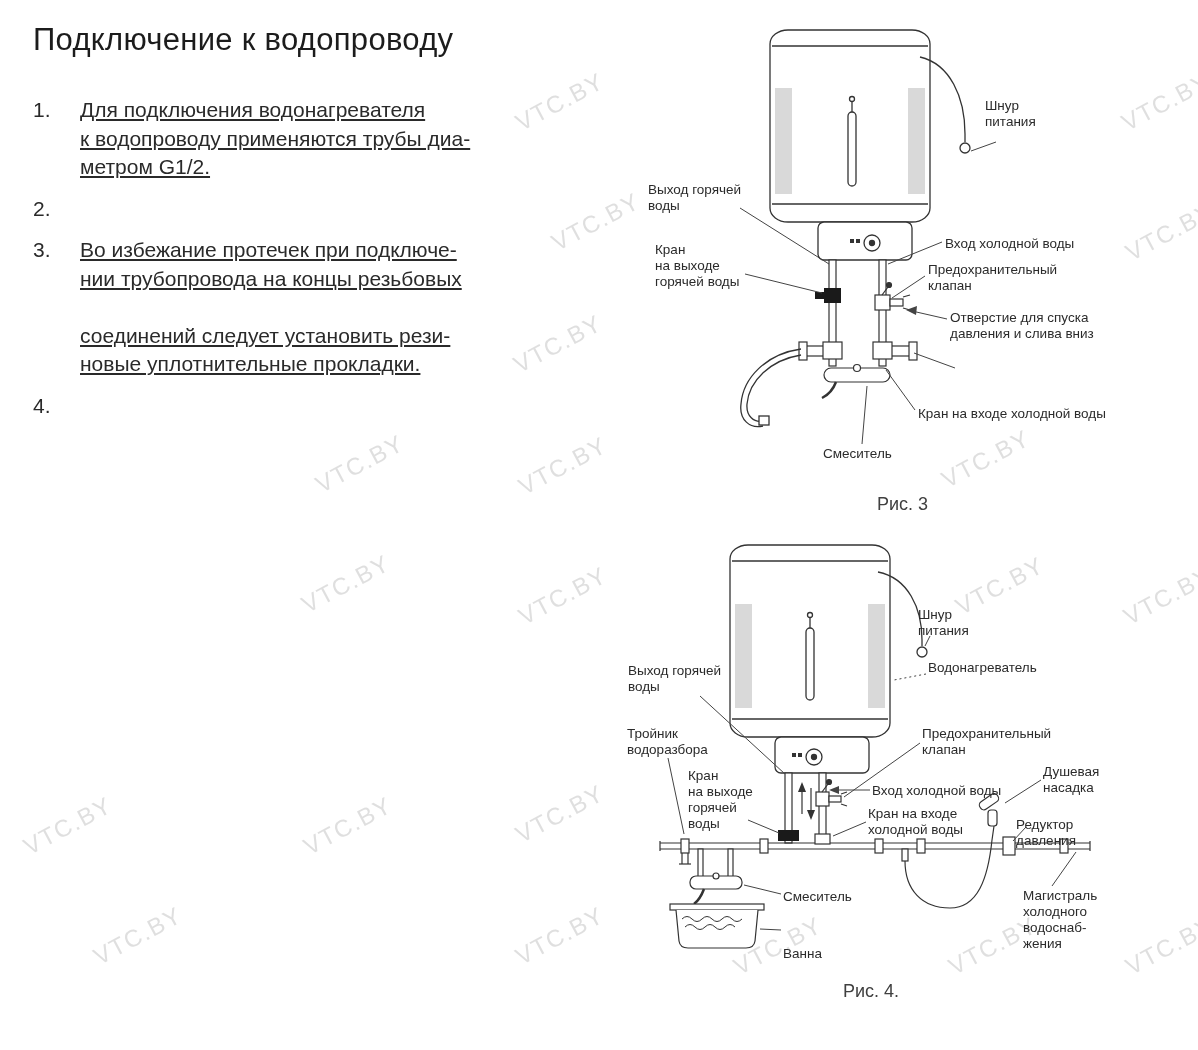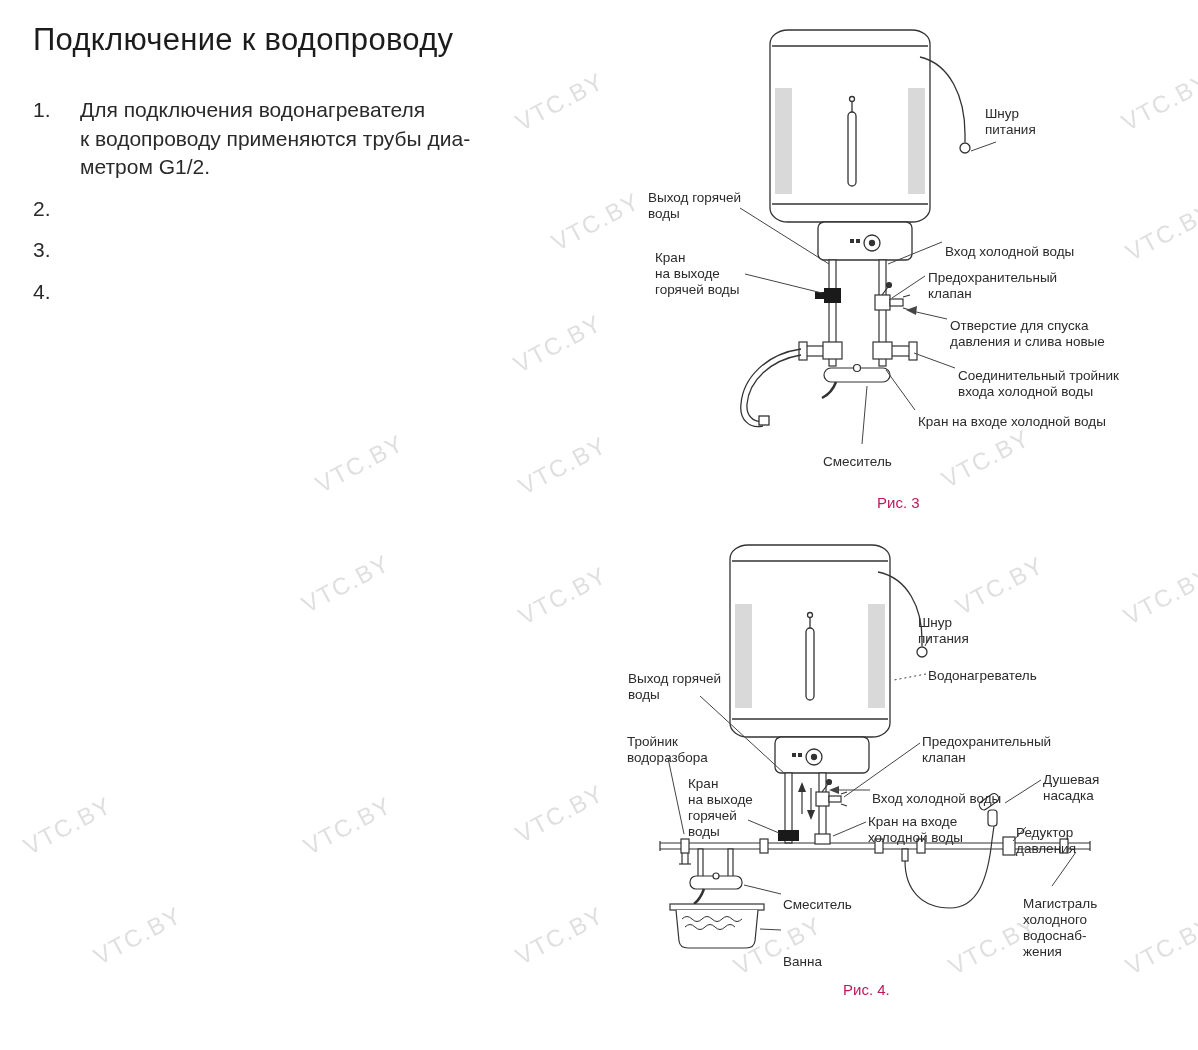--- a/index.html
+++ b/index.html
@@ -15,29 +15,28 @@
     color:#c6c6c6; opacity:.55; transform:rotate(-28deg); white-space:nowrap;
   }
   .content { position:absolute; inset:0; z-index:1; }
   .title {
     position:absolute; left:33px; top:22px;
     font-size:31px; font-weight:500; letter-spacing:.3px; color:#1c1c1c;
   }
   .instructions { position:absolute; left:33px; top:96px; width:555px; }
   .item { display:flex; margin-bottom:13px; font-size:21px; line-height:28.5px; color:#2a2a2a; }
   .item .num { width:47px; flex:none; }
-  .item .txt { white-space:pre-line; }
+  .item .txt { white-space:pre-line;text-decoration:underline; }
   .fig { position:absolute; }
   .fig svg { position:absolute; left:0; top:0; }
   .lbl {
     position:absolute; font-size:13.5px; line-height:16px; color:#2b2b2b;
     white-space:pre-line;
-    margin-top:8px;
   }
-  .caption { position:absolute; font-size:15px; color:#be185d; }
+  .caption { position:absolute; font-size:18px; color:#404040; }
   #fig3 { left:620px; top:12px;  width:578px; height:512px; }
   #fig4 { left:620px; top:528px; width:578px; height:500px; }
 </style>
 </head>
 <body>
 
 <div class="page">
 
   <div class="wm-layer">
     <span class="wm" style="left:512px;top:88px">VTC.BY</span>
@@ -72,20 +71,25 @@
         <span class="num">1.</span>
         <span class="txt">Для подключения водонагревателя
 к водопроводу применяются трубы диа-
 метром G1/2.</span>
       </div>
       <div class="item">
         <span class="num">2.</span>
       </div>
       <div class="item">
         <span class="num">3.</span>
+        <span class="txt">Во избежание протечек при подключе-
+нии трубопровода на концы резьбовых
+
+соединений следует установить рези-
+новые уплотнительные прокладки.</span>
       </div>
       <div class="item">
         <span class="num">4.</span>
       </div>
     </div>
 
     <div class="fig" id="fig3">
       <svg width="578" height="512" viewBox="0 0 578 512">
 
         <g fill="#fff" stroke="#333" stroke-width="1.3">
@@ -167,23 +171,21 @@
 питания</div>
       <div class="lbl" style="left:28px;top:170px">Выход горячей
 воды</div>
       <div class="lbl" style="left:35px;top:230px">Кран
 на выходе
 горячей воды</div>
       <div class="lbl" style="left:325px;top:224px">Вход холодной воды</div>
       <div class="lbl" style="left:308px;top:250px">Предохранительный
 клапан</div>
       <div class="lbl" style="left:330px;top:298px">Отверстие для спуска
-давления и слива новые</div>
-      <div class="lbl" style="left:338px;top:348px">Соединительный тройник
-входа холодной воды</div>
+давления и слива вниз</div>
       <div class="lbl" style="left:298px;top:394px">Кран на входе холодной воды</div>
       <div class="lbl" style="left:203px;top:434px">Смеситель</div>
       <div class="caption" style="left:257px;top:482px">Рис. 3</div>
     </div>
 
     <div class="fig" id="fig4">
       <svg width="578" height="500" viewBox="0 0 578 500">
 
         <g fill="#fff" stroke="#333" stroke-width="1.3">
           <rect x="110" y="17" width="160" height="192" rx="18" ry="14"></rect>

